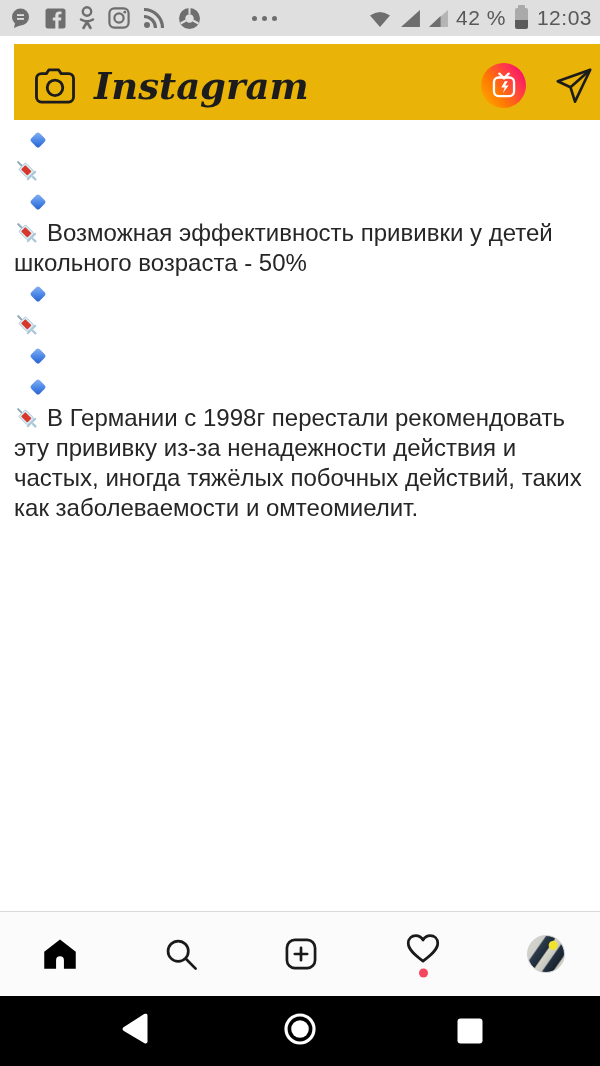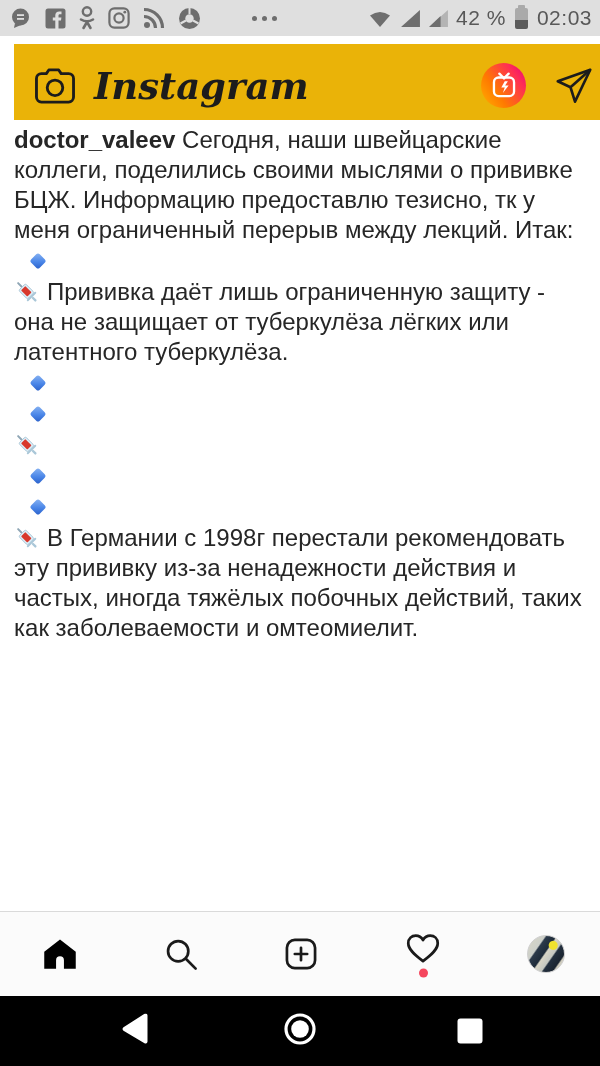--- a/index.html
+++ b/index.html
@@ -110,21 +110,21 @@
       </svg>
       <svg width="21" height="19" viewBox="0 0 20 18">
         <polygon points="1,17 19,17 19,1" fill="#6e6e6e"></polygon>
       </svg>
       <svg width="21" height="19" viewBox="0 0 20 18">
         <polygon points="1,17 19,17 19,1" fill="#b4b4b4"></polygon>
         <polygon points="1,17 12,17 12,6.5" fill="#6e6e6e"></polygon>
       </svg>
       <span class="sb-text">42 %</span>
       <span class="battery"></span>
-      <span class="sb-text">02:03</span>
+      <span class="sb-text">12:03</span>
     </div>
   </div>
 
   <div class="app-header">
     <svg width="42" height="40" viewBox="0 0 34 32">
       <path d="M10 6 L12 3 H20 L22 6 H28 A4 4 0 0 1 32 10 V25 A4 4 0 0 1 28 29 H6 A4 4 0 0 1 2 25 V10 A4 4 0 0 1 6 6 Z" fill="none" stroke="#1c1c1c" stroke-width="2.3" stroke-linejoin="round"></path>
       <circle cx="17" cy="17.5" r="6.3" fill="none" stroke="#1c1c1c" stroke-width="2.3"></circle>
     </svg>
     <span class="logo-text">Instagram</span>
     <span class="igtv-btn">
@@ -135,41 +135,49 @@
       </svg>
     </span>
     <svg class="dm-btn" width="40" height="40" viewBox="0 0 32 32">
       <path d="M29 3 L3 12.2 L13.2 17 L16.8 28.5 Z" fill="none" stroke="#1c1c1c" stroke-width="2.1" stroke-linejoin="round"></path>
       <path d="M29 3 L13.2 17" fill="none" stroke="#1c1c1c" stroke-width="2.1"></path>
     </svg>
   </div>
 
   <div class="caption">
 
-    <p class="para"><span class="uname">doctor_valeev</span> <span>Сегодня, наши швейцарские коллеги, поделились своими мыслями о прививке БЦЖ. Информацию предоставлю тезисно, тк у меня ограниченный перерыв между лекций. Итак:</span></p>
-
-
-    <p class="diamond-line">
-        <span class="diamond"></span>
-      </p>
-
-    <p class="para"><svg class="syr" viewBox="0 0 24 24" width="26" height="26">
-          <g transform="rotate(45 12 12)">
-            <rect x="-0.5" y="11.1" width="6.5" height="1.8" rx="0.9" fill="#8fa6b5"></rect>
-            <rect x="5.5" y="7.6" width="11.5" height="8.8" rx="1.6" fill="#ddeef7" stroke="#a6c3d4" stroke-width="0.8"></rect>
-            <rect x="7" y="9.2" width="8.2" height="5.6" rx="0.8" fill="#d8382c"></rect>
-            <rect x="17" y="6.2" width="1.8" height="11.6" rx="0.9" fill="#aac7d8"></rect>
-            <rect x="18.8" y="10.9" width="5.2" height="2.2" rx="1" fill="#aac7d8"></rect>
-          </g>
-        </svg><span>Прививка даёт лишь ограниченную защиту - она не защищает от туберкулёза лёгких или латентного туберкулёза.</span></p>
-
-    <p class="diamond-line">
-        <span class="diamond"></span>
-      </p>
-
+
+
+    <p class="diamond-line">
+        <span class="diamond"></span>
+      </p>
+
+    <p class="para"><svg class="syr" viewBox="0 0 24 24" width="26" height="26">
+          <g transform="rotate(45 12 12)">
+            <rect x="-0.5" y="11.1" width="6.5" height="1.8" rx="0.9" fill="#8fa6b5"></rect>
+            <rect x="5.5" y="7.6" width="11.5" height="8.8" rx="1.6" fill="#ddeef7" stroke="#a6c3d4" stroke-width="0.8"></rect>
+            <rect x="7" y="9.2" width="8.2" height="5.6" rx="0.8" fill="#d8382c"></rect>
+            <rect x="17" y="6.2" width="1.8" height="11.6" rx="0.9" fill="#aac7d8"></rect>
+            <rect x="18.8" y="10.9" width="5.2" height="2.2" rx="1" fill="#aac7d8"></rect>
+          </g>
+        </svg></p>
+
+    <p class="diamond-line">
+        <span class="diamond"></span>
+      </p>
+
+    <p class="para"><svg class="syr" viewBox="0 0 24 24" width="26" height="26">
+          <g transform="rotate(45 12 12)">
+            <rect x="-0.5" y="11.1" width="6.5" height="1.8" rx="0.9" fill="#8fa6b5"></rect>
+            <rect x="5.5" y="7.6" width="11.5" height="8.8" rx="1.6" fill="#ddeef7" stroke="#a6c3d4" stroke-width="0.8"></rect>
+            <rect x="7" y="9.2" width="8.2" height="5.6" rx="0.8" fill="#d8382c"></rect>
+            <rect x="17" y="6.2" width="1.8" height="11.6" rx="0.9" fill="#aac7d8"></rect>
+            <rect x="18.8" y="10.9" width="5.2" height="2.2" rx="1" fill="#aac7d8"></rect>
+          </g>
+        </svg><span>Возможная эффективность прививки у детей школьного возраста - 50%</span></p>
 
     <p class="diamond-line">
         <span class="diamond"></span>
       </p>
 
     <p class="para"><svg class="syr" viewBox="0 0 24 24" width="26" height="26">
           <g transform="rotate(45 12 12)">
             <rect x="-0.5" y="11.1" width="6.5" height="1.8" rx="0.9" fill="#8fa6b5"></rect>
             <rect x="5.5" y="7.6" width="11.5" height="8.8" rx="1.6" fill="#ddeef7" stroke="#a6c3d4" stroke-width="0.8"></rect>
             <rect x="7" y="9.2" width="8.2" height="5.6" rx="0.8" fill="#d8382c"></rect>

